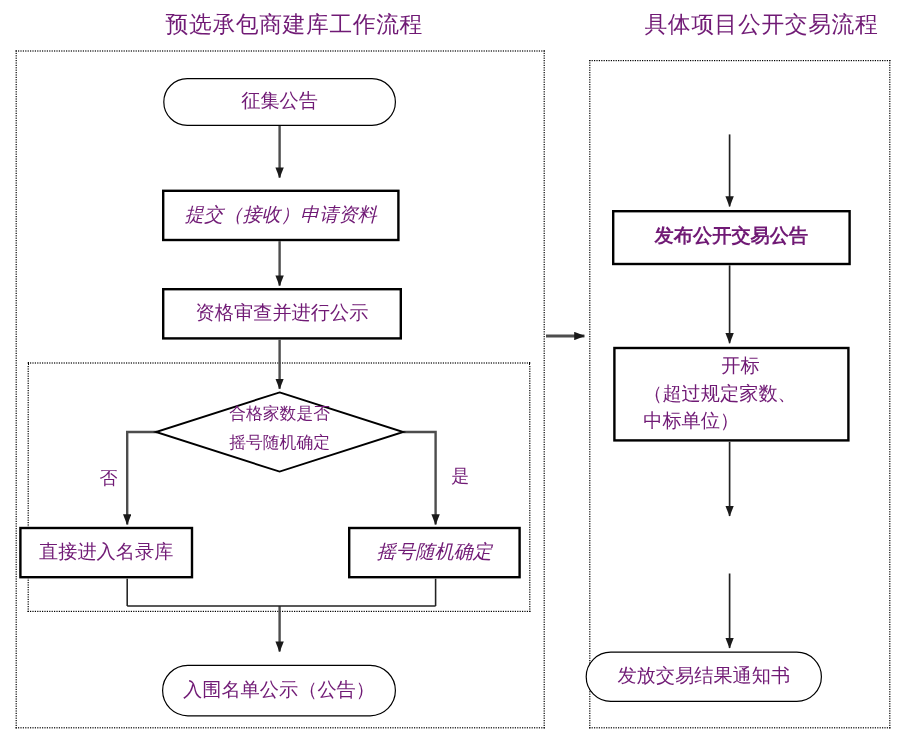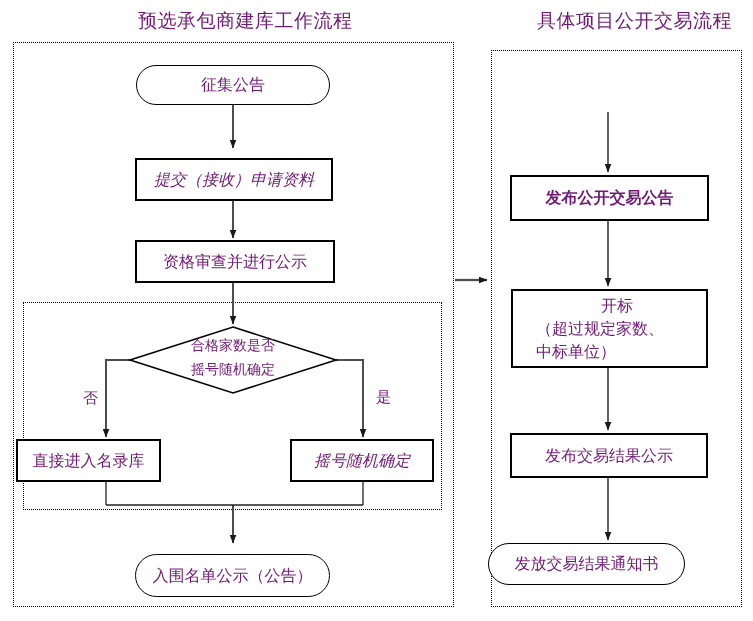--- a/index.html
+++ b/index.html
@@ -142,17 +142,16 @@
 
 
   <div class="node rect" style="left:510px; top:175px; width:199px; height:46px;font-weight:bold;">发布公开交易公告</div>
 
   <div class="node rect rect-multiline" style="left:511px; top:289px; width:197px; height:79px;">
     <div class="ln-center">开标</div>
     <div class="ln-left">（超过规定家数、</div>
     <div class="ln-left">中标单位）</div>
   </div>
 
-  <div class="node rect" style="left:510px; top:433px; width:198px; height:45px;">发布交易结果公示</div>
 
   <div class="node oval" style="left:488px; top:543px; width:197px; height:42px;">发放交易结果通知书</div>
 
 </div>
 
 </body></html>

